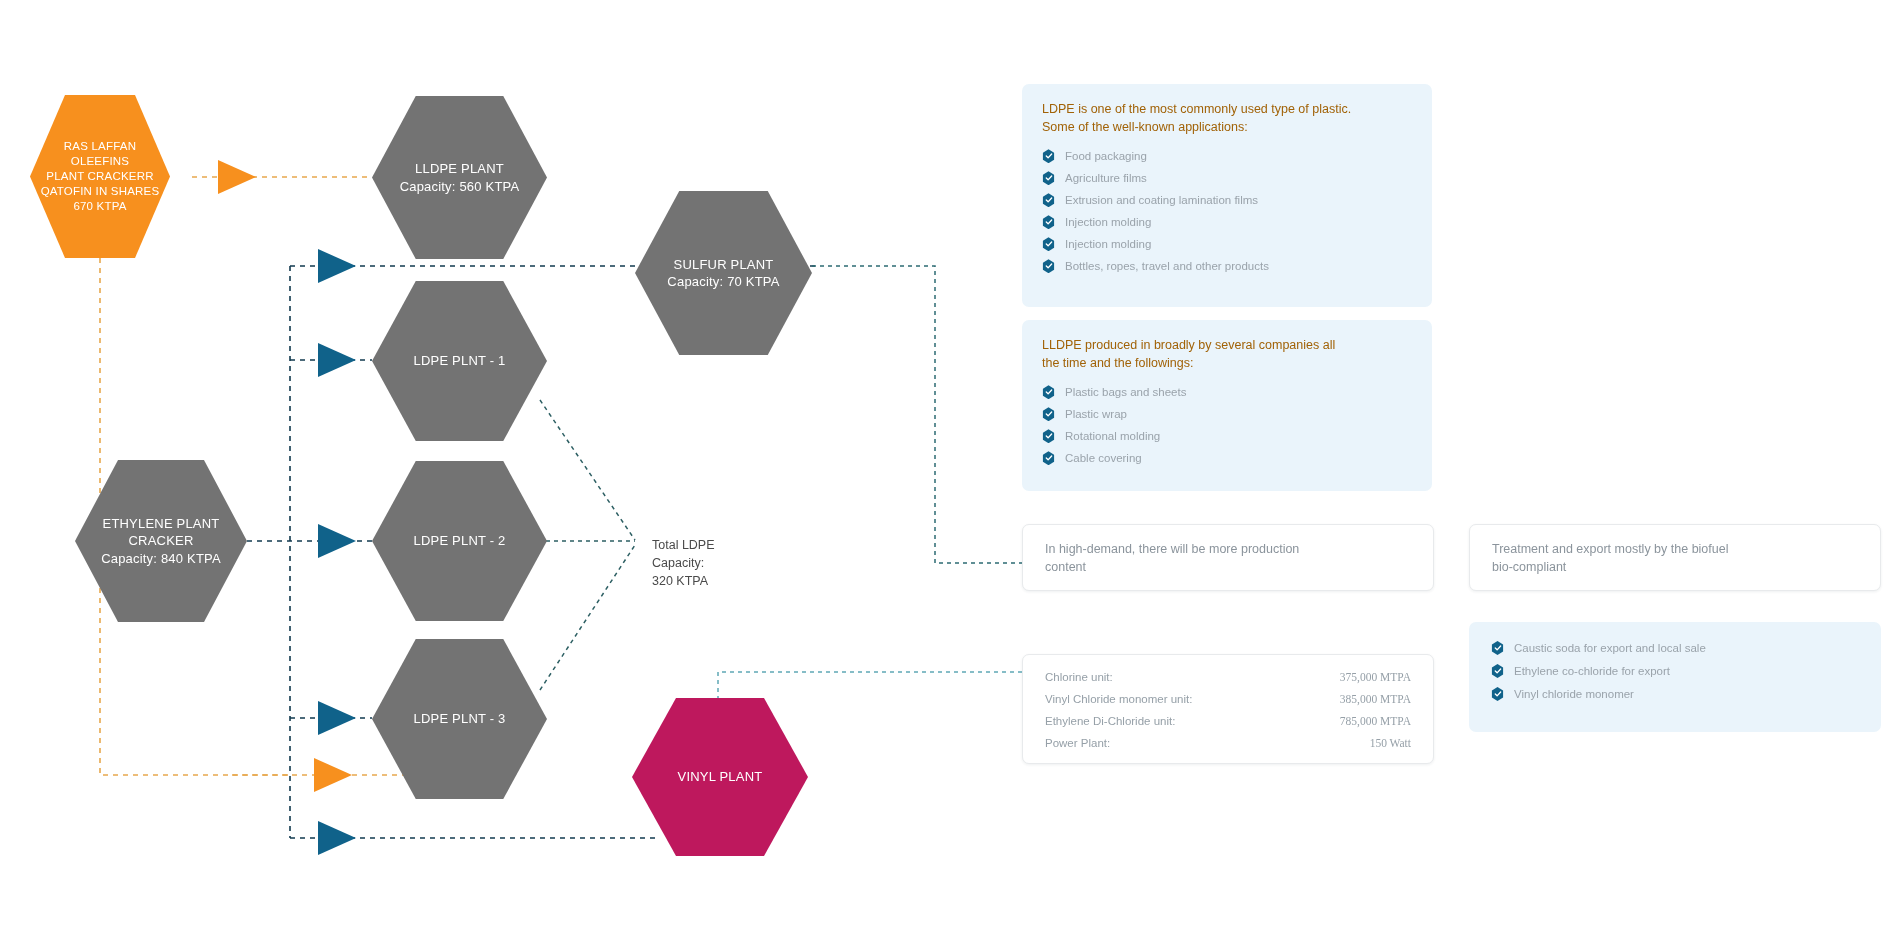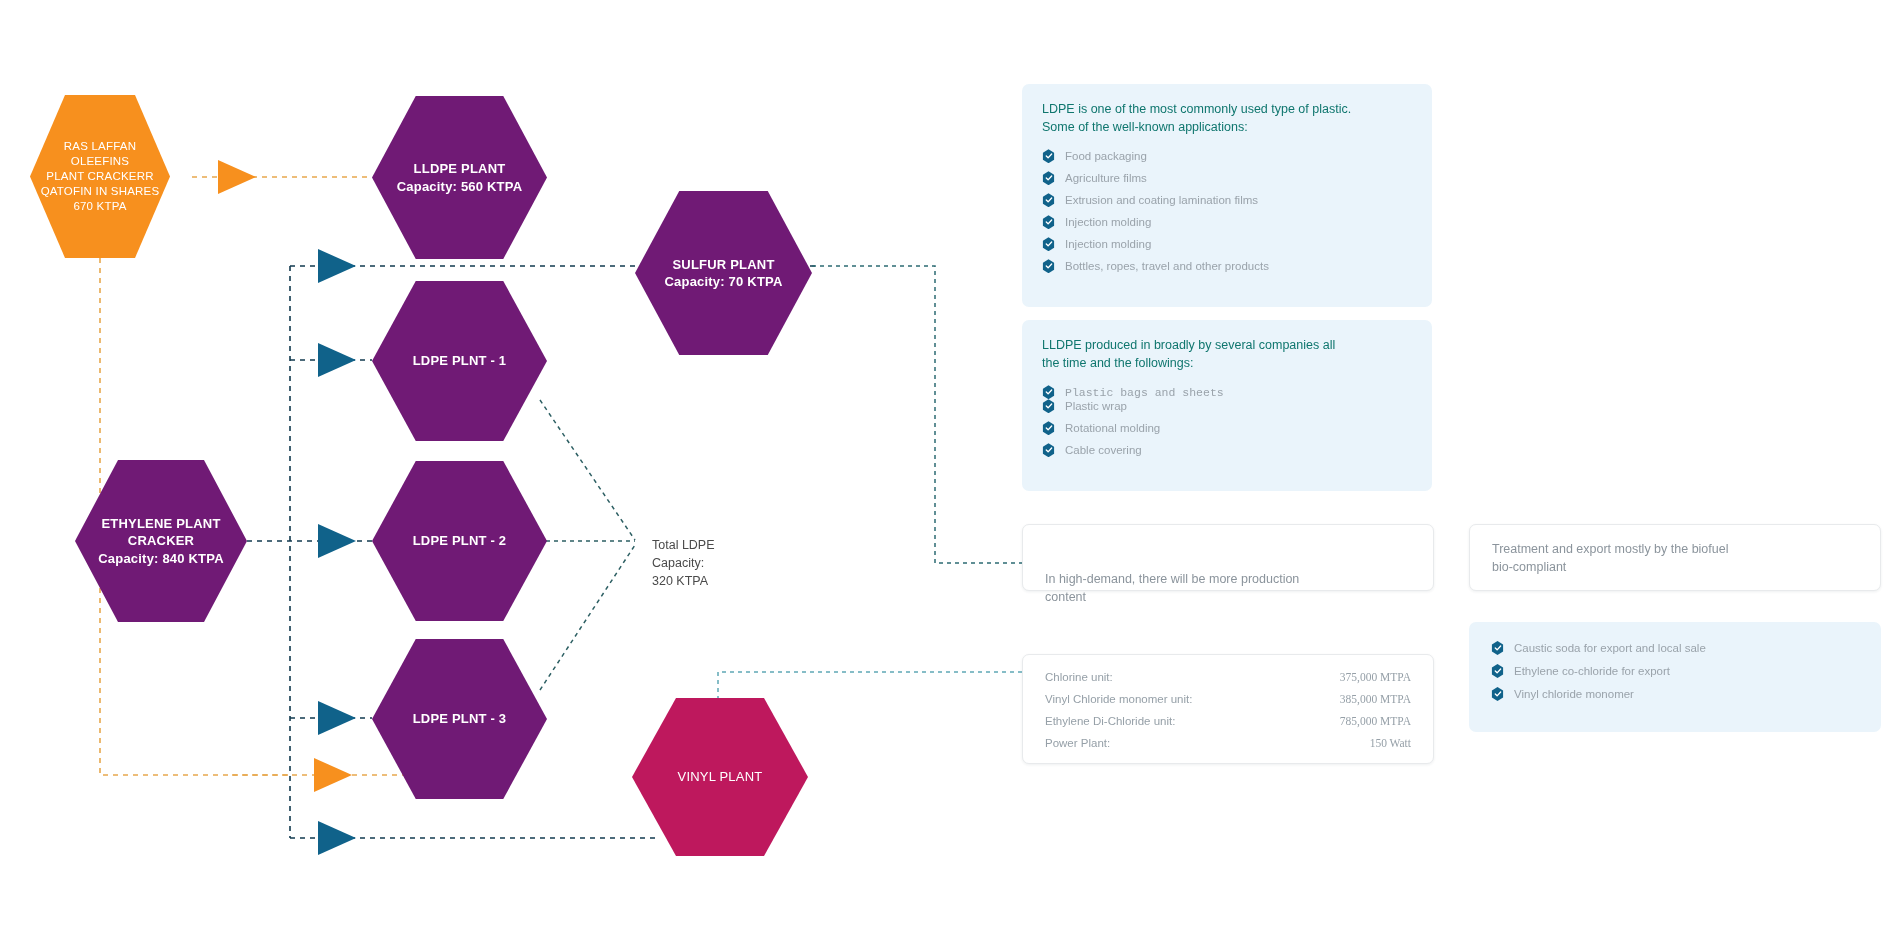--- a/index.html
+++ b/index.html
@@ -21,37 +21,37 @@
     text-align:center;
     clip-path:polygon(25% 0%,75% 0%,100% 50%,75% 100%,25% 100%,0% 50%);
     -webkit-clip-path:polygon(25% 0%,75% 0%,100% 50%,75% 100%,25% 100%,0% 50%);
     color:#ffffff;
     line-height:1.32;
     letter-spacing:.2px;
     box-sizing:border-box;
     padding:0 6px;
   }
   .hex .htxt{white-space:pre-line;}
-  .hex.blue{background:#701a75;font-weight:bold;}
+  .hex.blue{background:#737373;}
   .hex.orange{background:#f7901e;}
   .hex.dark{background:#be185d;}
 
   
   .sidelabel{
     position:absolute;color:#4a4a4a;white-space:pre-line;line-height:1.45;
   }
 
   
   .card{
     position:absolute;box-sizing:border-box;border-radius:7px;
   }
   .card.tint{background:#eaf4fb;}
   .card.plain{background:#ffffff;border:1px solid #e8eaec;box-shadow:0 1px 3px rgba(20,40,60,.07);}
   .card-lead{
-    color:#0f766e;line-height:1.45;white-space:pre-line;
+    color:#a16207;line-height:1.45;white-space:pre-line;
   }
   .bullets{list-style:none;margin:0;padding:0;}
   .bullets li{
     display:flex;align-items:center;color:#9aa3ab;
   }
   .tick{
     flex:0 0 auto;display:inline-flex;align-items:center;justify-content:center;
     background:#10628a;
     clip-path:polygon(50% 0%,93% 25%,93% 75%,50% 100%,7% 75%,7% 25%);
     -webkit-clip-path:polygon(50% 0%,93% 25%,93% 75%,50% 100%,7% 75%,7% 25%);
@@ -206,21 +206,21 @@
         </span>
         <span>Bottles, ropes, travel and other products</span>
       </li>
     </ul>
   </div>
 
   <div class="card tint" style="left:1022px;top:320px;width:410px;height:171px;padding:16px 20px 0 20px;">
     <div class="card-lead" style="font-size:12.5px;margin-bottom:13px;">LLDPE produced in broadly by several companies all
 the time and the followings:</div>
     <ul class="bullets" style="font-size:11.5px;">
-      <li style="margin-bottom:0;font-family:Liberation Mono, monospace;">
+      <li style="margin-bottom:8px;">
         <span class="tick" style="width:13px;height:14px;margin-right:10px;">
           <svg width="8" height="8" viewBox="0 0 10 10">
               <path d="M1.6 5.1 L3.9 7.3 L8.3 2.6" fill="none" stroke="#ffffff" stroke-width="1.7" stroke-linecap="round" stroke-linejoin="round"></path>
             </svg>
         </span>
         <span>Plastic bags and sheets</span>
       </li>
       <li style="margin-bottom:8px;">
         <span class="tick" style="width:13px;height:14px;margin-right:10px;">
           <svg width="8" height="8" viewBox="0 0 10 10">
@@ -242,21 +242,21 @@
           <svg width="8" height="8" viewBox="0 0 10 10">
               <path d="M1.6 5.1 L3.9 7.3 L8.3 2.6" fill="none" stroke="#ffffff" stroke-width="1.7" stroke-linecap="round" stroke-linejoin="round"></path>
             </svg>
         </span>
         <span>Cable covering</span>
       </li>
     </ul>
   </div>
 
   <div class="card plain" style="left:1022px;top:524px;width:412px;height:67px;padding:15px 22px;">
-    <div class="card-lead" style="font-size:12.5px;color:#8b949c;margin-top:30px;">In high-demand, there will be more production
+    <div class="card-lead" style="font-size:12.5px;color:#8b949c;">In high-demand, there will be more production
 content</div>
   </div>
 
   <div class="card plain" style="left:1469px;top:524px;width:412px;height:67px;padding:15px 22px;">
     <div class="card-lead" style="font-size:12.5px;color:#8b949c;">Treatment and export mostly by the biofuel
 bio-compliant</div>
   </div>
 
   <div class="card plain" style="left:1022px;top:654px;width:412px;height:110px;padding:16px 22px;">
     <table class="tablerows" style="font-size:11.5px;">

